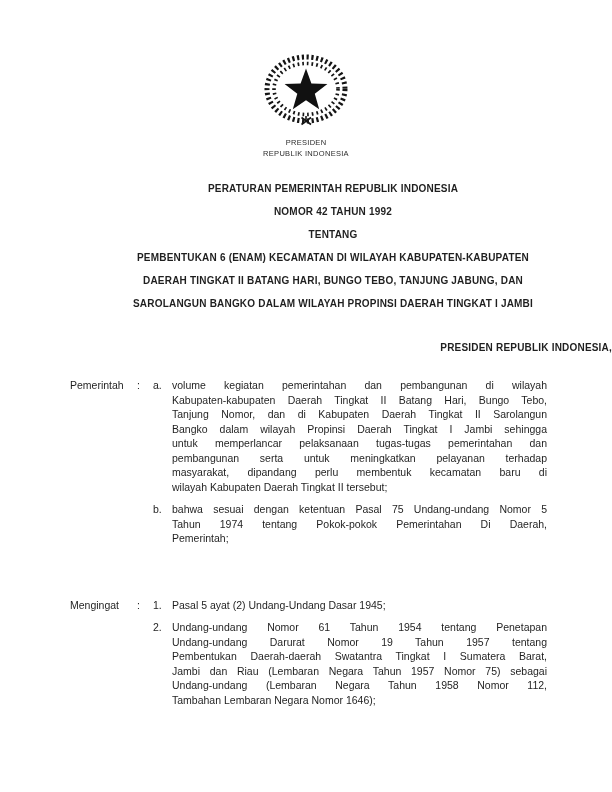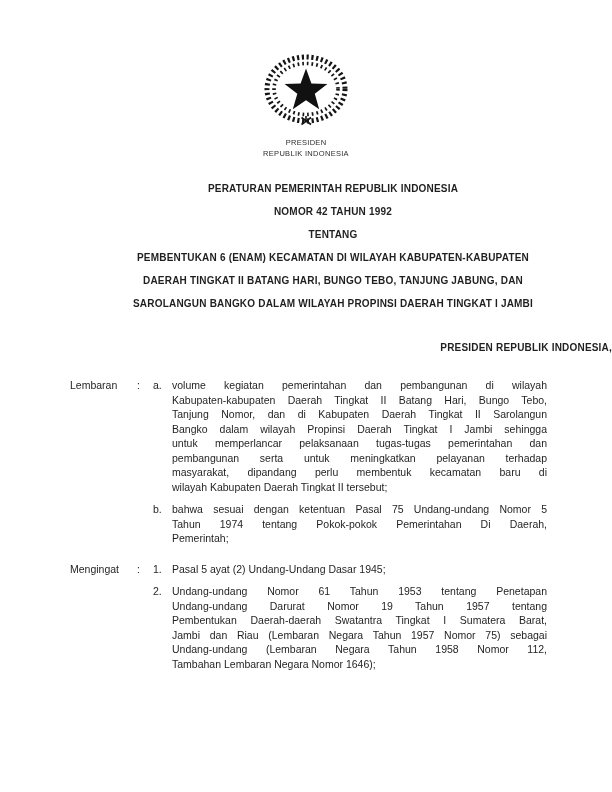--- a/index.html
+++ b/index.html
@@ -19,21 +19,21 @@
     position:absolute; top:177px; left:0; width:100%;
     text-align:center; font-weight:bold; font-size:10px; letter-spacing:0.2px;margin-left:27px;
   }
   .title-block .tline { line-height:23px; text-align:center; }
   .salutation {
     position:absolute; top:341px; left:0; width:100%;
     text-align:right; font-weight:bold; font-size:10px; letter-spacing:0.2px; line-height:14px;
   }
   .content { position:absolute; top:378px; left:70px; width:478px; font-size:10.5px; }
   .section { display:grid; grid-template-columns:67px 16px 1fr; align-items:start; }
-  .section.gap-top { margin-top:16px; }
+  .section.gap-top { margin-top:52px; }
   .sec-label, .sec-colon { line-height:14.5px; }
   .item { display:grid; grid-template-columns:19px 375px; align-items:start; }
   .item + .item { margin-top:8px; }
   .marker { line-height:14.5px; }
   .para .tline { line-height:14.5px; text-align:justify; text-align-last:justify; }
   .para .tline:last-child { text-align-last:left; }
 </style>
 </head>
 <body>
 
@@ -60,21 +60,21 @@
       <div class="tline">PEMBENTUKAN 6 (ENAM) KECAMATAN DI WILAYAH KABUPATEN-KABUPATEN</div>
       <div class="tline">DAERAH TINGKAT II BATANG HARI, BUNGO TEBO, TANJUNG JABUNG, DAN</div>
       <div class="tline">SAROLANGUN BANGKO DALAM WILAYAH PROPINSI DAERAH TINGKAT I JAMBI</div>
     </div>
 
   <div class="salutation">PRESIDEN REPUBLIK INDONESIA,</div>
 
   <div class="content">
 
     <div class="section">
-      <div class="sec-label">Lembaran</div>
+      <div class="sec-label">Pemerintah</div>
       <div class="sec-colon">:</div>
       <div class="items">
         <div class="item">
           <div class="marker">a.</div>
           <div class="para">
               <div class="tline">volume kegiatan pemerintahan dan pembangunan di wilayah</div>
               <div class="tline">Kabupaten-kabupaten Daerah Tingkat II Batang Hari, Bungo Tebo,</div>
               <div class="tline">Tanjung Nomor, dan di Kabupaten Daerah Tingkat II Sarolangun</div>
               <div class="tline">Bangko dalam wilayah Propinsi Daerah Tingkat I Jambi sehingga</div>
               <div class="tline">untuk memperlancar pelaksanaan tugas-tugas pemerintahan dan</div>
@@ -100,21 +100,21 @@
       <div class="items">
         <div class="item">
           <div class="marker">1.</div>
           <div class="para">
               <div class="tline">Pasal 5 ayat (2) Undang-Undang Dasar 1945;</div>
             </div>
         </div>
         <div class="item">
           <div class="marker">2.</div>
           <div class="para">
-              <div class="tline">Undang-undang Nomor 61 Tahun 1953 tentang Penetapan</div>
+              <div class="tline">Undang-undang Nomor 61 Tahun 1954 tentang Penetapan</div>
               <div class="tline">Undang-undang Darurat Nomor 19 Tahun 1957 tentang</div>
               <div class="tline">Pembentukan Daerah-daerah Swatantra Tingkat I Sumatera Barat,</div>
               <div class="tline">Jambi dan Riau (Lembaran Negara Tahun 1957 Nomor 75) sebagai</div>
               <div class="tline">Undang-undang (Lembaran Negara Tahun 1958 Nomor 112,</div>
               <div class="tline">Tambahan Lembaran Negara Nomor 1646);</div>
             </div>
         </div>
       </div>
     </div>
 

